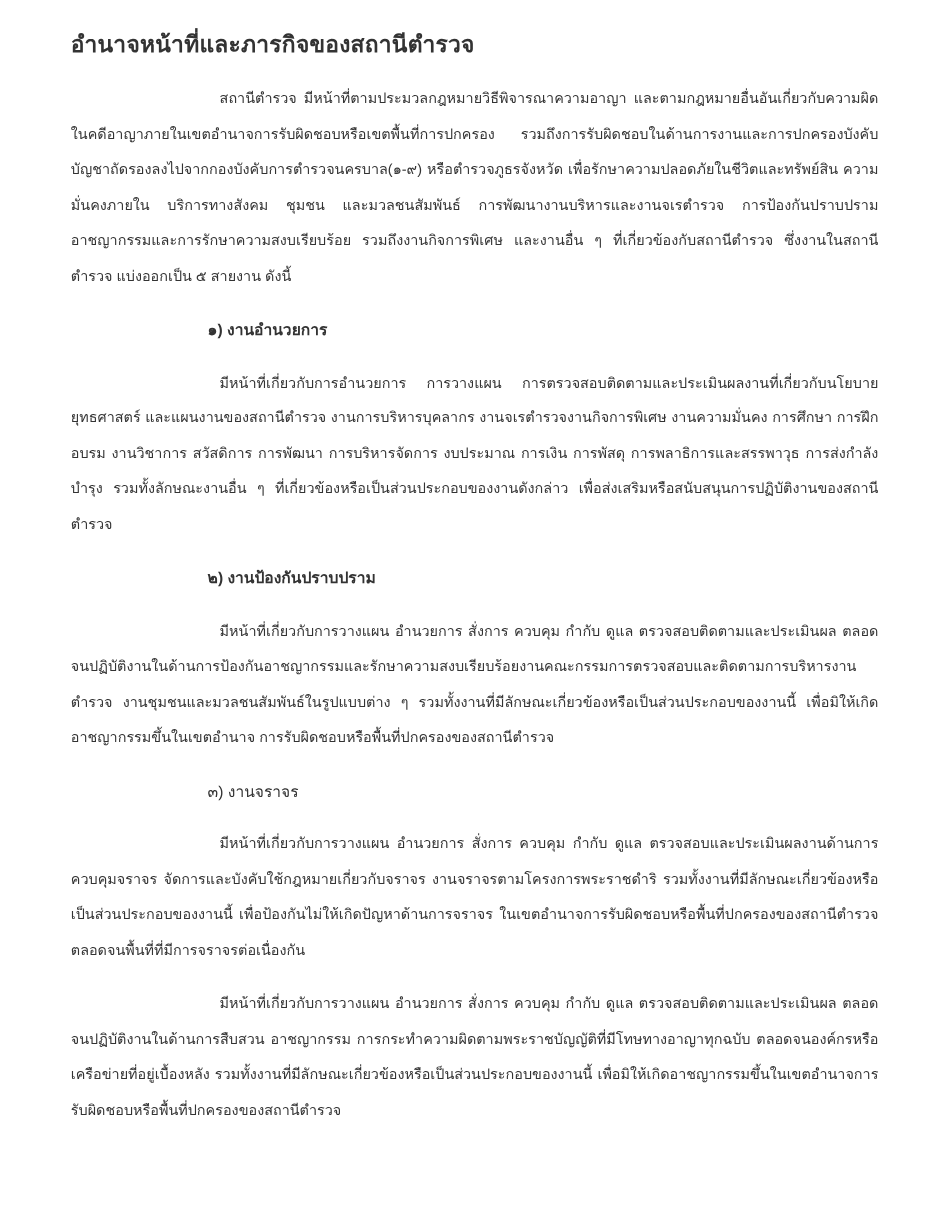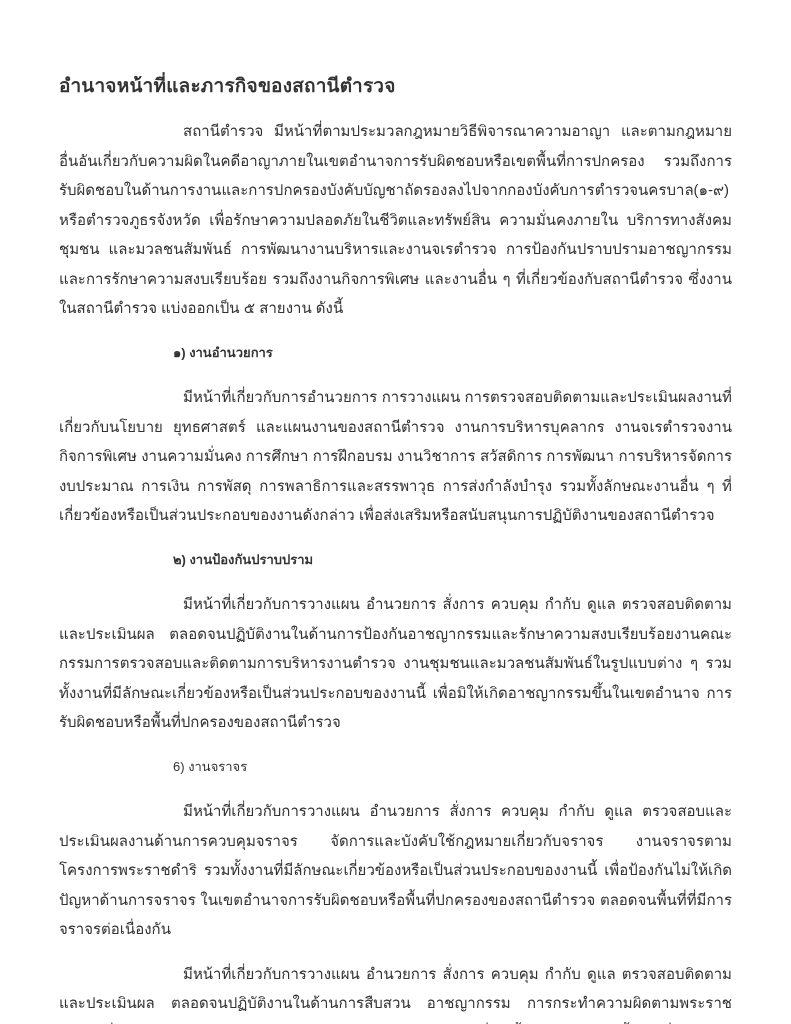--- a/index.html
+++ b/index.html
@@ -14,31 +14,30 @@
     font-family: "Liberation Sans", "DejaVu Sans", sans-serif;
     color: #333333;
     overflow: hidden;
   }
   .page {
     box-sizing: border-box;
     width: 791px;
     height: 784px;
     padding: 24px 59px 20px 59px;
     background: #ffffff;
-    margin-top: 48px;
   }
   .doc-title {
     font-size: 19px;
     font-weight: bold;
     line-height: 28px;
     margin: 0 0 16px 0;
     letter-spacing: 0.2px;
   }
   .para {
-    font-size: 15px;
+    font-size: 12px;
     line-height: 29.5px;
     margin: 0 0 15px 0;
     text-align: justify;
     text-indent: 124px;
   }
   .section-heading {
     font-size: 13px;
     font-weight: bold;
     line-height: 29.5px;
     margin: 0 0 15px 114px;
@@ -63,21 +62,21 @@
     <div class="section-heading">๑) งานอำนวยการ</div>
     <p class="para">มีหน้าที่เกี่ยวกับการอำนวยการ การวางแผน การตรวจสอบติดตามและประเมินผลงานที่เกี่ยวกับนโยบาย ยุทธศาสตร์ และแผนงานของสถานีตำรวจ งานการบริหารบุคลากร งานจเรตำรวจงานกิจการพิเศษ งานความมั่นคง การศึกษา การฝึกอบรม งานวิชาการ สวัสดิการ การพัฒนา การบริหารจัดการ งบประมาณ การเงิน การพัสดุ การพลาธิการและสรรพาวุธ การส่งกำลังบำรุง รวมทั้งลักษณะงานอื่น ๆ ที่เกี่ยวข้องหรือเป็นส่วนประกอบของงานดังกล่าว เพื่อส่งเสริมหรือสนับสนุนการปฏิบัติงานของสถานีตำรวจ</p>
   </div>
 
   <div class="section">
     <div class="section-heading">๒) งานป้องกันปราบปราม</div>
     <p class="para">มีหน้าที่เกี่ยวกับการวางแผน อำนวยการ สั่งการ ควบคุม กำกับ ดูแล ตรวจสอบติดตามและประเมินผล ตลอดจนปฏิบัติงานในด้านการป้องกันอาชญากรรมและรักษาความสงบเรียบร้อยงานคณะกรรมการตรวจสอบและติดตามการบริหารงานตำรวจ งานชุมชนและมวลชนสัมพันธ์ในรูปแบบต่าง ๆ รวมทั้งงานที่มีลักษณะเกี่ยวข้องหรือเป็นส่วนประกอบของงานนี้ เพื่อมิให้เกิดอาชญากรรมขึ้นในเขตอำนาจ การรับผิดชอบหรือพื้นที่ปกครองของสถานีตำรวจ</p>
   </div>
 
   <div class="section">
-    <div class="section-heading regular-weight">6) งานจราจร</div>
+    <div class="section-heading regular-weight">๓) งานจราจร</div>
     <p class="para">มีหน้าที่เกี่ยวกับการวางแผน อำนวยการ สั่งการ ควบคุม กำกับ ดูแล ตรวจสอบและประเมินผลงานด้านการควบคุมจราจร จัดการและบังคับใช้กฎหมายเกี่ยวกับจราจร งานจราจรตามโครงการพระราชดำริ รวมทั้งงานที่มีลักษณะเกี่ยวข้องหรือเป็นส่วนประกอบของงานนี้ เพื่อป้องกันไม่ให้เกิดปัญหาด้านการจราจร ในเขตอำนาจการรับผิดชอบหรือพื้นที่ปกครองของสถานีตำรวจ ตลอดจนพื้นที่ที่มีการจราจรต่อเนื่องกัน</p>
   </div>
 
   <div class="section">
     <p class="para">มีหน้าที่เกี่ยวกับการวางแผน อำนวยการ สั่งการ ควบคุม กำกับ ดูแล ตรวจสอบติดตามและประเมินผล ตลอดจนปฏิบัติงานในด้านการสืบสวน อาชญากรรม การกระทำความผิดตามพระราชบัญญัติที่มีโทษทางอาญาทุกฉบับ ตลอดจนองค์กรหรือเครือข่ายที่อยู่เบื้องหลัง รวมทั้งงานที่มีลักษณะเกี่ยวข้องหรือเป็นส่วนประกอบของงานนี้ เพื่อมิให้เกิดอาชญากรรมขึ้นในเขตอำนาจการรับผิดชอบหรือพื้นที่ปกครองของสถานีตำรวจ</p>
   </div>
 
 </div>
 
 </body></html>

